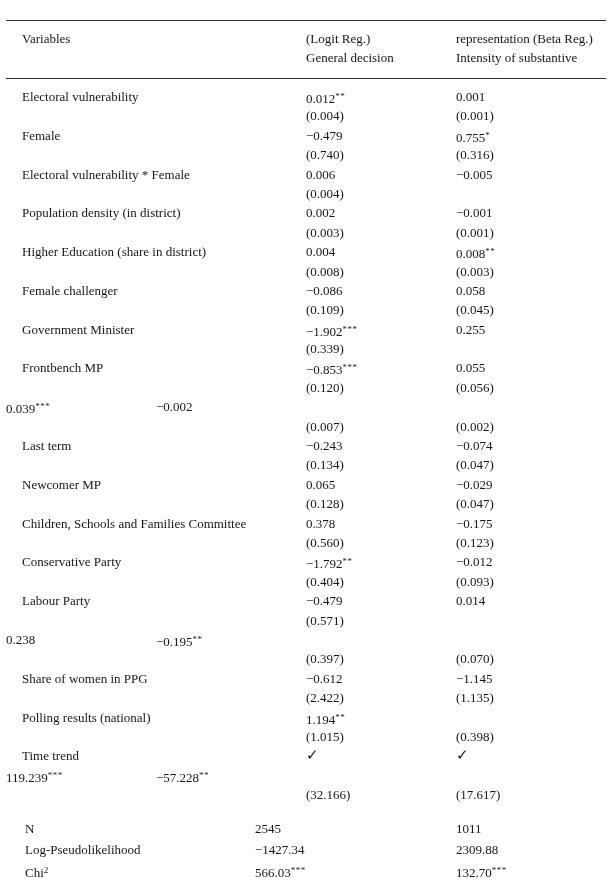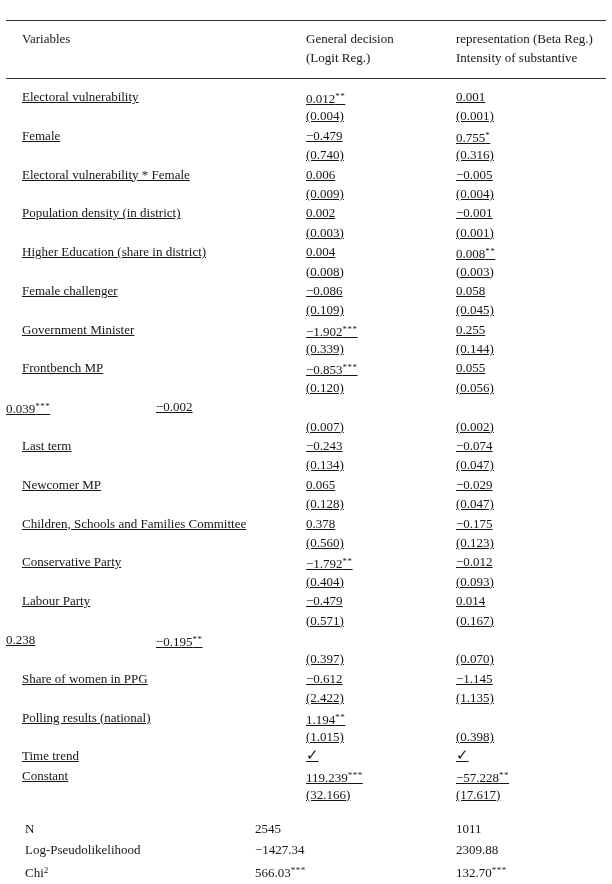--- a/index.html
+++ b/index.html
@@ -14,43 +14,43 @@
   .rule { border-top: 1.2px solid #2e2e2e; height: 0; }
   .rule.top { margin-top: 4px; }
   .rule.bottom { margin-top: 9px; }
 
   .hdr { display: flex; padding: 8px 0 11px 0; line-height: 19px; }
   .c1 { width: 300px; padding-left: 16px; }
   .c2 { width: 150px; }
   .c3 { width: 150px; }
 
   .tbody { padding-top: 8px; }
-  .vrow .line { display: flex; height: 19.4px; line-height: 19.4px; text-decoration: underline; }
+  .vrow .line { display: flex; height: 19.4px; line-height: 19.4px; }
   .lab { white-space: nowrap; }
 
   .st { font-size: 9px; vertical-align: 4px; letter-spacing: 0.5px; }
   .chk { font-size: 15px; }
 
   .stats { margin-top: 14px; }
   .sline { display: flex; height: 21px; line-height: 21px; }
   .sc1 { width: 249px; padding-left: 19px; }
   .sc2 { width: 201px; }
   .sc3 { width: 150px; }
 </style>
 </head>
 <body>
 
 <div class="page">
   <div class="rule top"></div>
 
   <div class="hdr">
     <div class="c1">Variables</div>
     <div class="c2">
+      <div>(Logit Reg.)</div>
       <div>General decision</div>
-      <div>(Logit Reg.)</div>
     </div>
     <div class="c3">
       <div>representation (Beta Reg.)</div>
       <div>Intensity of substantive</div>
     </div>
   </div>
 
   <div class="rule"></div>
 
   <div class="tbody">
@@ -79,21 +79,20 @@
         </div>
       </div>
       <div class="vrow">
         <div class="line">
           <span class="c1 lab">Electoral vulnerability * Female</span>
           <span class="c2">0.006</span>
           <span class="c3">−0.005</span>
         </div>
         <div class="line">
           <span class="c1"></span>
-          <span class="c2">(0.009)</span>
           <span class="c3">(0.004)</span>
         </div>
       </div>
       <div class="vrow">
         <div class="line">
           <span class="c1 lab">Population density (in district)</span>
           <span class="c2">0.002</span>
           <span class="c3">−0.001</span>
         </div>
         <div class="line">
@@ -128,21 +127,20 @@
       </div>
       <div class="vrow">
         <div class="line">
           <span class="c1 lab">Government Minister</span>
           <span class="c2">−1.902<sup class="st">***</sup></span>
           <span class="c3">0.255</span>
         </div>
         <div class="line">
           <span class="c1"></span>
           <span class="c2">(0.339)</span>
-          <span class="c3">(0.144)</span>
         </div>
       </div>
       <div class="vrow">
         <div class="line">
           <span class="c1 lab">Frontbench MP</span>
           <span class="c2">−0.853<sup class="st">***</sup></span>
           <span class="c3">0.055</span>
         </div>
         <div class="line">
           <span class="c1"></span>
@@ -211,21 +209,20 @@
       </div>
       <div class="vrow">
         <div class="line">
           <span class="c1 lab">Labour Party</span>
           <span class="c2">−0.479</span>
           <span class="c3">0.014</span>
         </div>
         <div class="line">
           <span class="c1"></span>
           <span class="c2">(0.571)</span>
-          <span class="c3">(0.167)</span>
         </div>
       </div>
       <div class="vrow">
         <div class="line">
           <span class="c2">0.238</span>
           <span class="c3">−0.195<sup class="st">**</sup></span>
         </div>
         <div class="line">
           <span class="c1"></span>
           <span class="c2">(0.397)</span>
@@ -257,21 +254,20 @@
       </div>
       <div class="vrow">
         <div class="line">
           <span class="c1 lab">Time trend</span>
           <span class="c2"><span class="chk">✓</span></span>
           <span class="c3"><span class="chk">✓</span></span>
         </div>
       </div>
       <div class="vrow">
         <div class="line">
-          <span class="c1 lab">Constant</span>
           <span class="c2">119.239<sup class="st">***</sup></span>
           <span class="c3">−57.228<sup class="st">**</sup></span>
         </div>
         <div class="line">
           <span class="c1"></span>
           <span class="c2">(32.166)</span>
           <span class="c3">(17.617)</span>
         </div>
       </div>
     </div>

